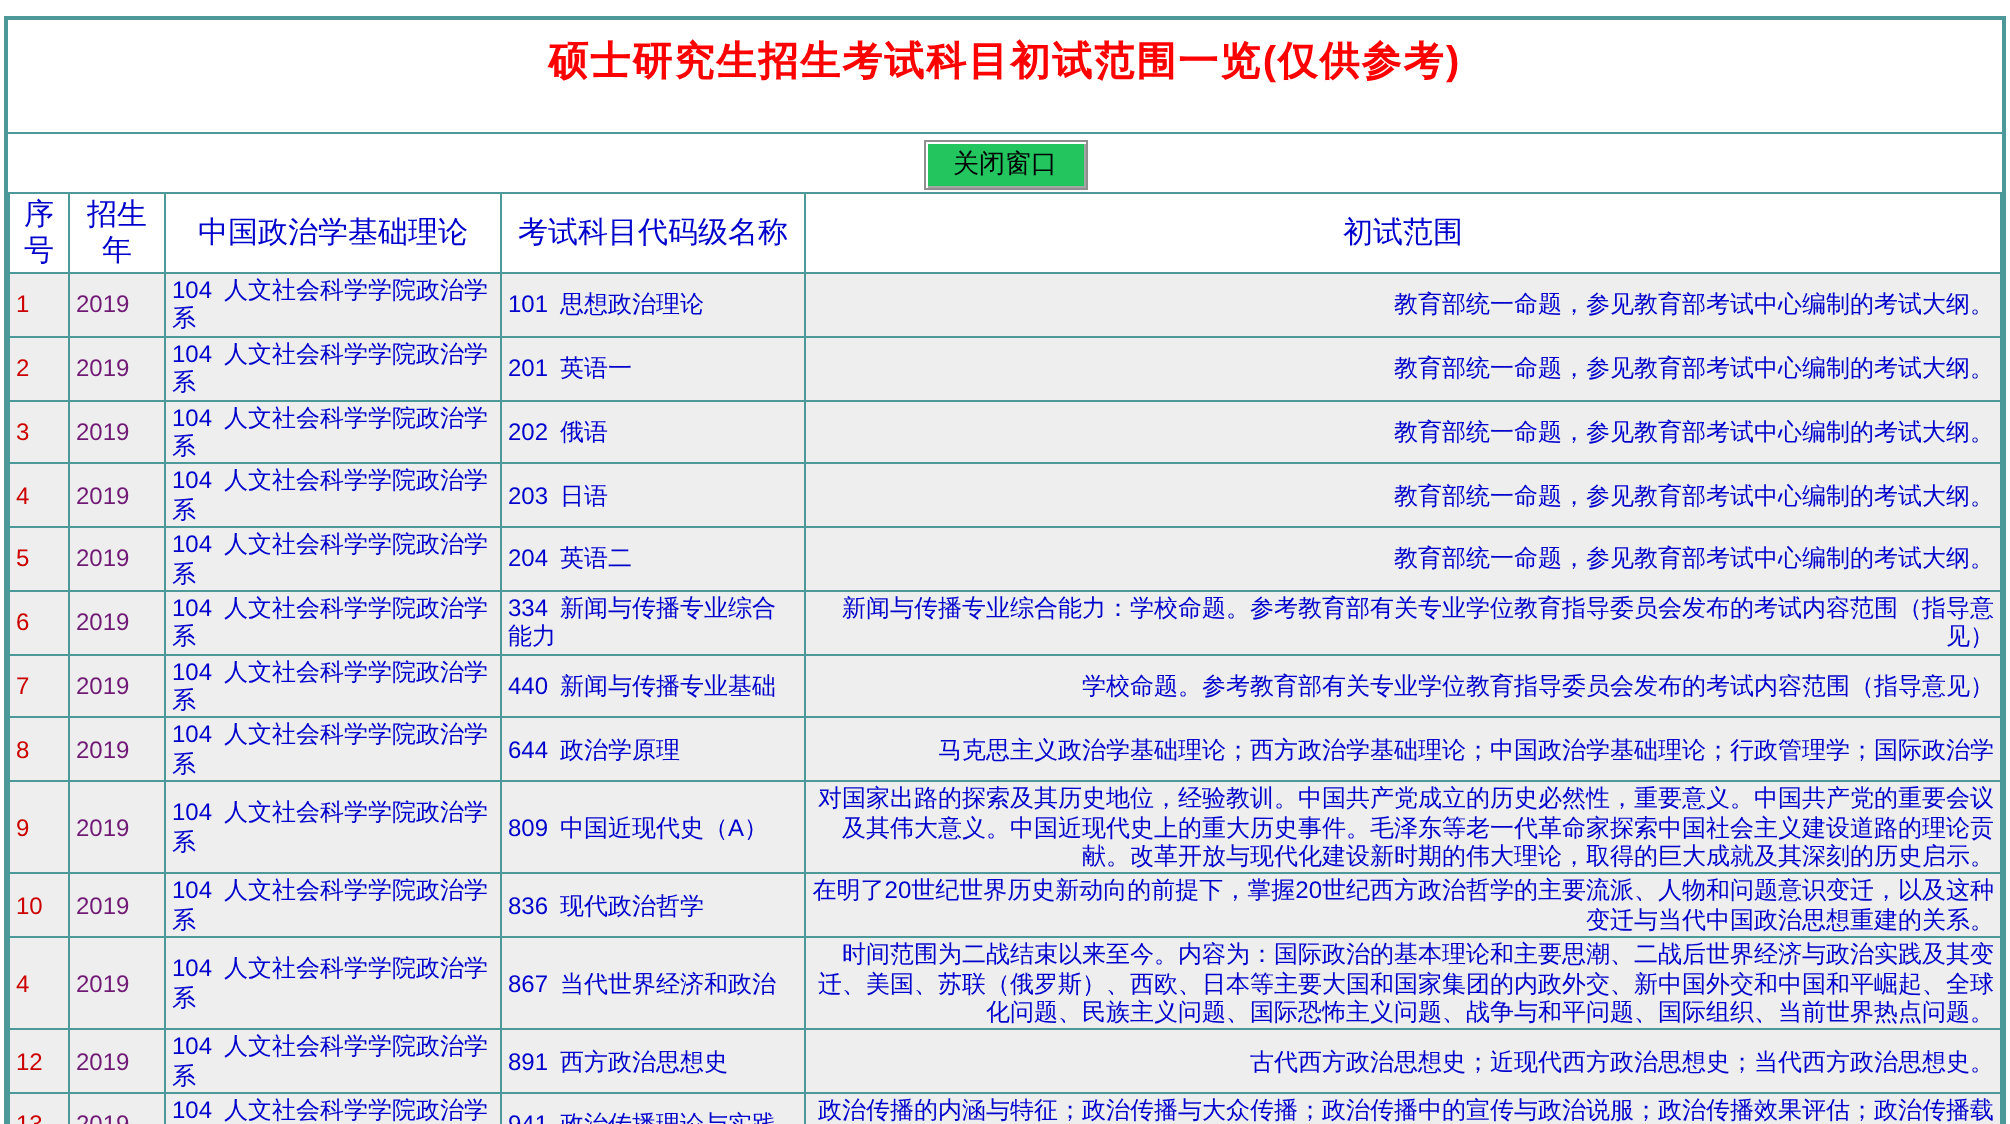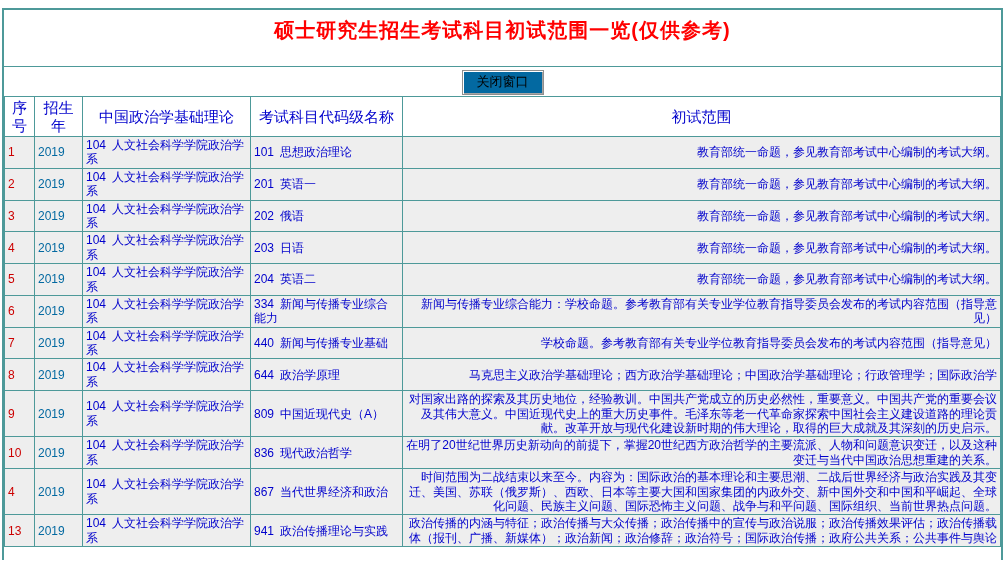--- a/index.html
+++ b/index.html
@@ -31,21 +31,21 @@
   }
   .button-bar {
     height: 29px;
     text-align: center;
     padding-top: 3px;
   }
   .close-btn {
     font-family: "Liberation Sans", sans-serif;
     font-size: 13px;
     color: #000000;
-    background: #0369a1;
+    background: #22c55e;
     border: 1px solid #8f8f8f;
     box-shadow: inset 1px 1px 0 #ffffff, inset -1px -1px 0 #a5a5a5;
     padding: 2px 14px 3px 14px;
     cursor: pointer;
   }
   table.exam-table {
     width: 100%;
     border-collapse: collapse;
     table-layout: fixed;
   }
@@ -66,21 +66,21 @@
     line-height: 1.2;
   }
   table.exam-table td {
     background: #eeeeee;
     font-size: 12px;
     line-height: 1.2;
     vertical-align: middle;
     height: 29px;
   }
   td.seq-cell   { color: #cc0000; vertical-align: top; font-size: 12px; }
-  td.year-cell  { color: #0369a1; font-size: 13px; }
+  td.year-cell  { color: #701a75; font-size: 13px; }
   td.dept-cell, td.subj-cell, td.scope-cell { color: #0000cc; font-size: 13px; }
   td.scope-cell { font-size: 12.5px; text-align: right; }
   .code { padding-right: 6px; font-size: 12px; }
   col.c-seq   { width: 30px; }
   col.c-year  { width: 48px; }
   col.c-dept  { width: 168px; }
   col.c-subj  { width: 152px; }
   col.c-scope { width: auto; }
 </style>
 </head>
@@ -229,20 +229,31 @@
     <td class="year-cell">2019</td>
     <td class="dept-cell">
       <span class="code">104</span><span>人文社会科学学院政治学系</span>
     </td>
     <td class="subj-cell">
       <span class="code">867</span><span>当代世界经济和政治</span>
     </td>
     <td class="scope-cell">时间范围为二战结束以来至今。内容为：国际政治的基本理论和主要思潮、二战后世界经济与政治实践及其变迁、美国、苏联（俄罗斯）、西欧、日本等主要大国和国家集团的内政外交、新中国外交和中国和平崛起、全球化问题、民族主义问题、国际恐怖主义问题、战争与和平问题、国际组织、当前世界热点问题。</td>
   </tr>
         <tr>
+    <td class="seq-cell">12</td>
+    <td class="year-cell">2019</td>
+    <td class="dept-cell">
+      <span class="code">104</span><span>人文社会科学学院政治学系</span>
+    </td>
+    <td class="subj-cell">
+      <span class="code">891</span><span>西方政治思想史</span>
+    </td>
+    <td class="scope-cell">古代西方政治思想史；近现代西方政治思想史；当代西方政治思想史。</td>
+  </tr>
+        <tr>
     <td class="seq-cell">13</td>
     <td class="year-cell">2019</td>
     <td class="dept-cell">
       <span class="code">104</span><span>人文社会科学学院政治学系</span>
     </td>
     <td class="subj-cell">
       <span class="code">941</span><span>政治传播理论与实践</span>
     </td>
     <td class="scope-cell">政治传播的内涵与特征；政治传播与大众传播；政治传播中的宣传与政治说服；政治传播效果评估；政治传播载体（报刊、广播、新媒体）；政治新闻；政治修辞；政治符号；国际政治传播；政府公共关系；公共事件与舆论</td>
   </tr>

